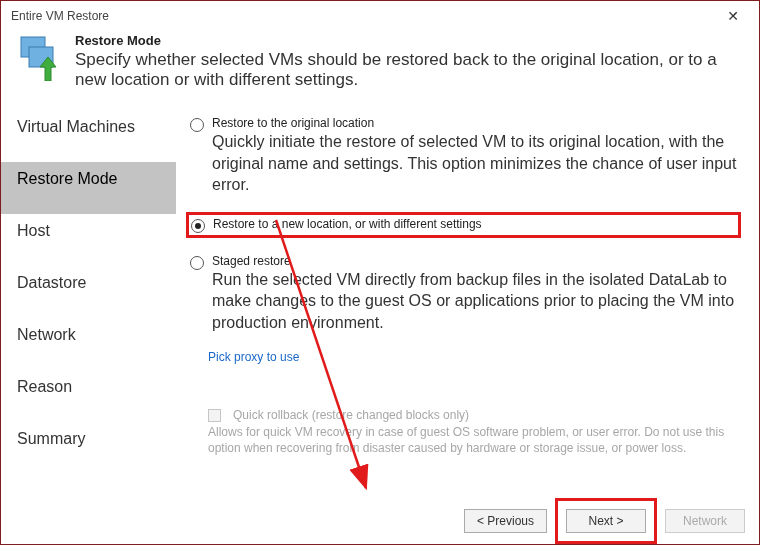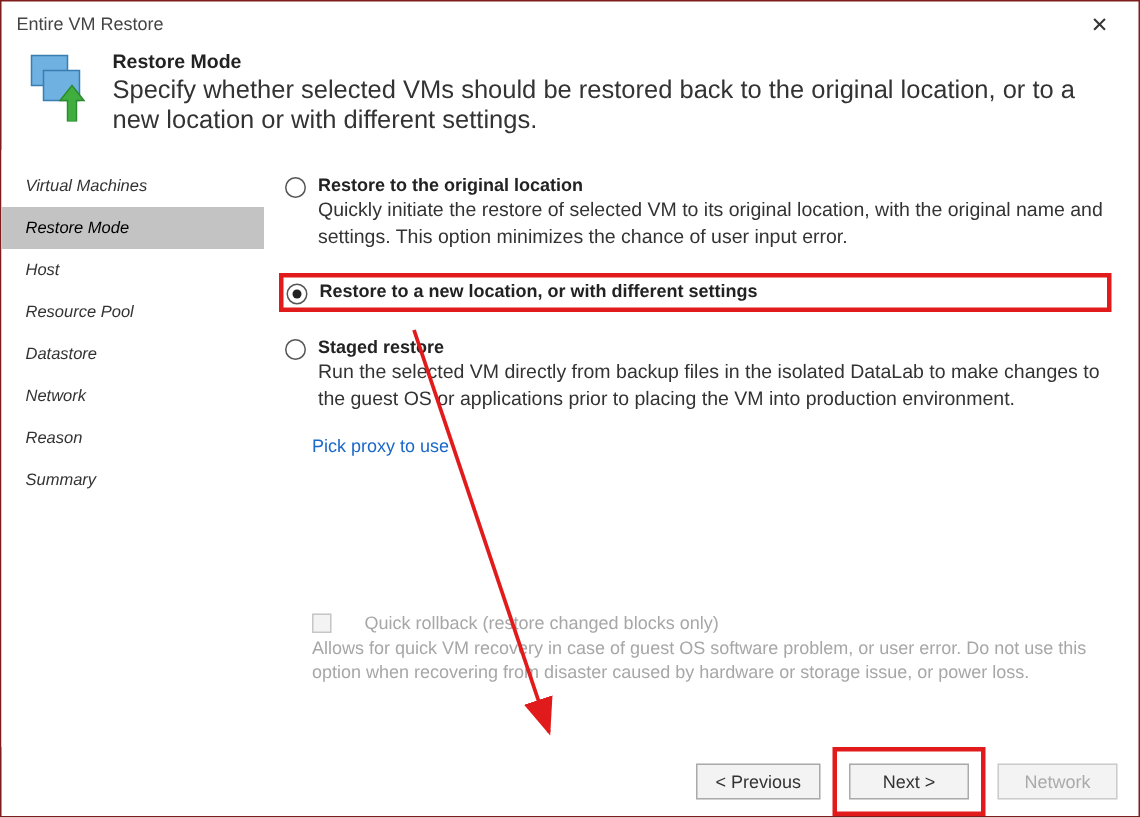--- a/index.html
+++ b/index.html
@@ -47,24 +47,23 @@
   .body {
     flex: 1; display: flex; border-top: 0;
     position: relative;
   }
   .sidebar {
     width: 175px; flex: 0 0 175px;
     padding: 10px 0 0 0;
     background: #fff;
   }
   .sidebar-item {
-    padding: 8px 12px 8px 16px;
-    font-size: 11px; color: #333;
+    padding: 8px 12px 26px 16px;
+    font-size: 16px; color: #333;
     cursor: pointer;
-    font-style: italic;
   }
   .sidebar-item.selected {
     background: #c3c3c3; color: #000;
   }
   .content {
     flex: 1; padding: 12px 18px 0 10px;
     position: relative;
   }
   .option { display: flex; gap: 8px; margin-bottom: 12px; padding: 4px; }
   .option.highlight {
@@ -75,34 +74,34 @@
     border: 1px solid #555; border-radius: 50%;
     margin-top: 2px; flex: 0 0 14px;
     display: flex; align-items: center; justify-content: center;
     background: #fff;
   }
   .option .radio.checked::after {
     content: ""; width: 6px; height: 6px; border-radius: 50%;
     background: #222;
   }
   .option-text .opt-title {
-    font-weight: bold; font-size: 12px; color: #222;
+    font-weight: normal; font-size: 12px; color: #222;
   }
   .option-text .opt-desc {
-    font-size: 13px; color: #333; margin-top: 1px; line-height: 1.35;
+    font-size: 16px; color: #333; margin-top: 1px; line-height: 1.35;
   }
   .link {
     color: #1a68c8; font-size: 12px; margin-left: 22px;
     cursor: pointer;
   }
   .quick {
     position: absolute; left: 10px; right: 18px; top: 308px;
     color: #9a9a9a;
   }
-  .quick .cb-row { display: flex; align-items: center; gap: 22px; margin-left: 22px; }
+  .quick .cb-row { display: flex; align-items: center; gap: 12px; margin-left: 22px; }
   .quick .cb {
     width: 13px; height: 13px; border: 1px solid #c6c6c6; background: #f3f3f3;
   }
   .quick .cb-label { font-size: 12px; color: #a7a7a7; }
   .quick .cb-desc { margin-left: 22px; margin-top: 2px; font-size: 12px; color: #a7a7a7; line-height: 1.35; }
   .footer {
     height: 46px; display: flex; align-items: center; justify-content: flex-end;
     padding: 0 14px; gap: 8px;
   }
   .btn {
@@ -142,21 +141,20 @@
       <p>Specify whether selected VMs should be restored back to the original location, or to a new location or with different settings.</p>
     </div>
   </div>
 
   <div class="body">
 
     <div class="sidebar">
       <div class="sidebar-item"><span>Virtual Machines</span></div>
       <div class="sidebar-item selected"><span>Restore Mode</span></div>
       <div class="sidebar-item"><span>Host</span></div>
-      <div class="sidebar-item"><span>Resource Pool</span></div>
       <div class="sidebar-item"><span>Datastore</span></div>
       <div class="sidebar-item"><span>Network</span></div>
       <div class="sidebar-item"><span>Reason</span></div>
       <div class="sidebar-item"><span>Summary</span></div>
     </div>
 
     <div class="content">
 
       <div class="option">
         <div class="radio"></div>

